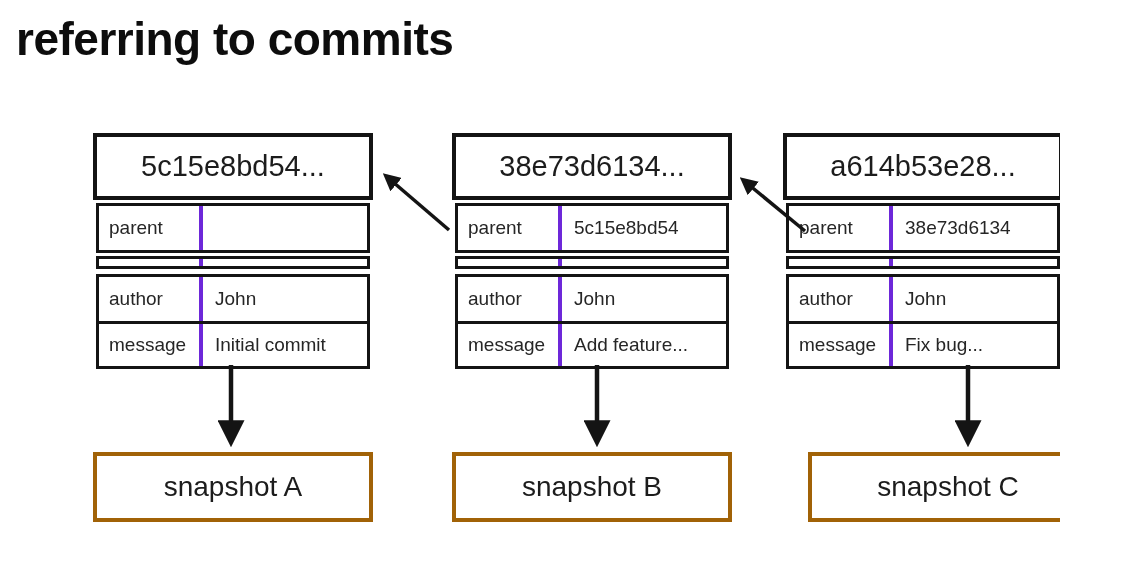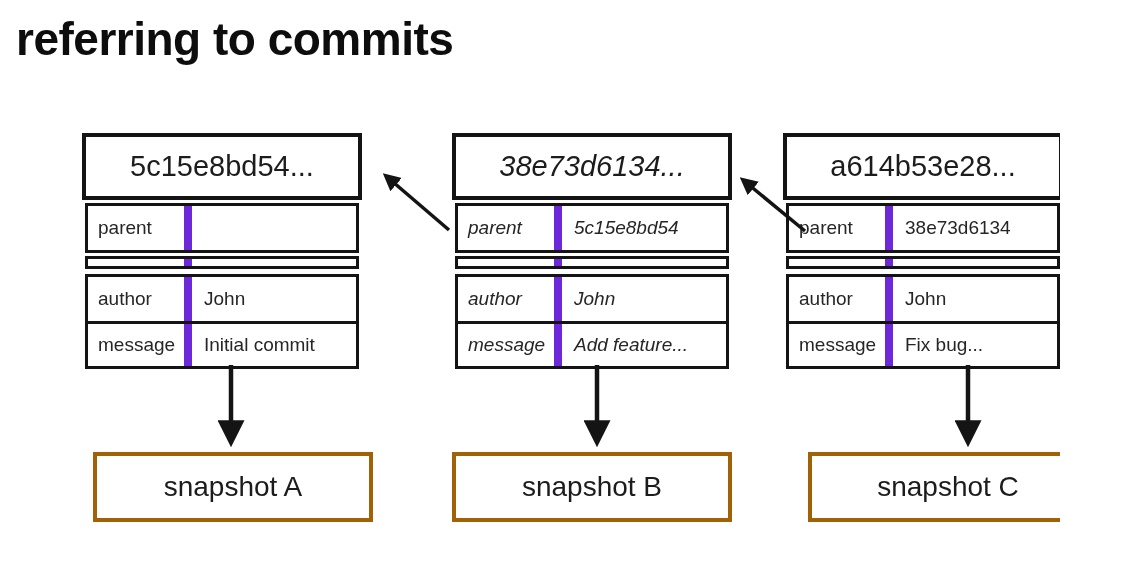--- a/index.html
+++ b/index.html
@@ -54,21 +54,21 @@
     background: #ffffff;
   }
   .row.thin { height: 13px; margin-top: 3px; }
   .row.tall { height: 50px; }
   .row.msg  { height: 48px; margin-top: -3px; }
   .row.author-row { margin-top: 5px; }
   .cell-label {
     box-sizing: border-box;
     width: 104px;
     flex: 0 0 104px;
-    border-right: 8px solid #6d28d9;
+    border-right: 4px solid #6d28d9;
     display: flex;
     align-items: center;
     padding-left: 10px;
     font-size: 19px;
     color: #262626;
   }
   .cell-value {
     box-sizing: border-box;
     flex: 1 1 auto;
     display: flex;
@@ -100,42 +100,42 @@
     pointer-events: none;
   }
 </style>
 </head>
 <body>
 
 <div class="stage">
 
   <div class="page-title">referring to commits</div>
 
-  <div class="commit" style="left:82px;text-align:center;">
+  <div class="commit" style="left:93px;text-align:center;">
     <div class="commit-hash">5c15e8bd54...</div>
     <div class="commit-rows">
       <div class="row tall">
         <div class="cell-label">parent</div>
       </div>
       <div class="row thin">
         <div class="cell-label"></div>
         <div class="cell-value"></div>
       </div>
       <div class="row tall author-row">
         <div class="cell-label">author</div>
         <div class="cell-value">John</div>
       </div>
       <div class="row msg">
         <div class="cell-label">message</div>
         <div class="cell-value">Initial commit</div>
       </div>
     </div>
   </div>
 
-  <div class="commit" style="left:452px;font-style:italic;">
+  <div class="commit" style="left:452px;">
     <div class="commit-hash">38e73d6134...</div>
     <div class="commit-rows">
       <div class="row tall">
         <div class="cell-label">parent</div>
         <div class="cell-value">5c15e8bd54</div>
       </div>
       <div class="row thin">
         <div class="cell-label"></div>
         <div class="cell-value"></div>
       </div>

